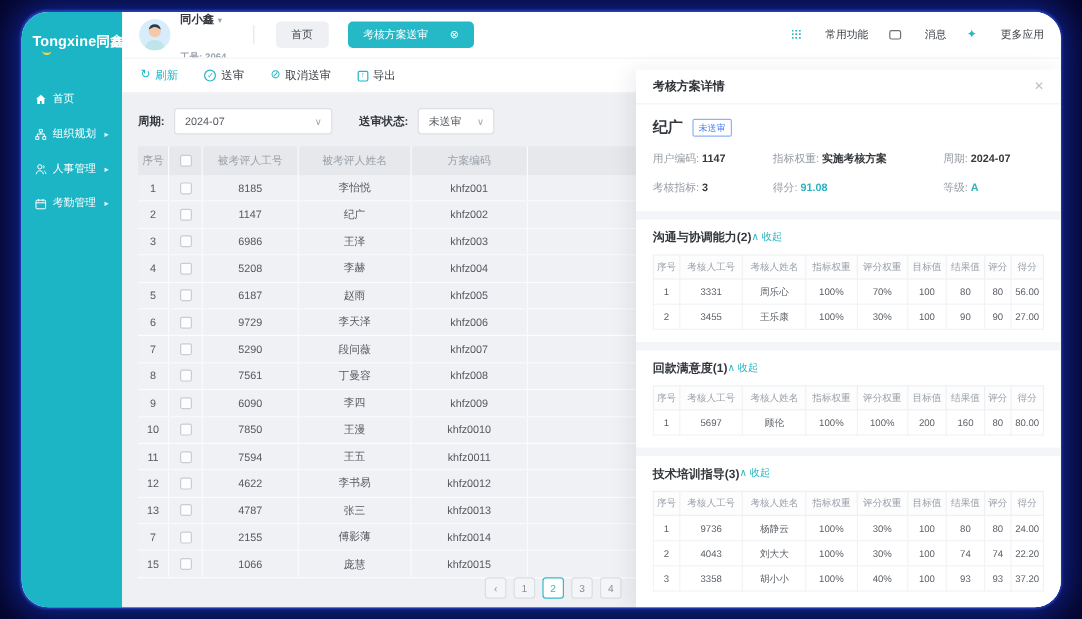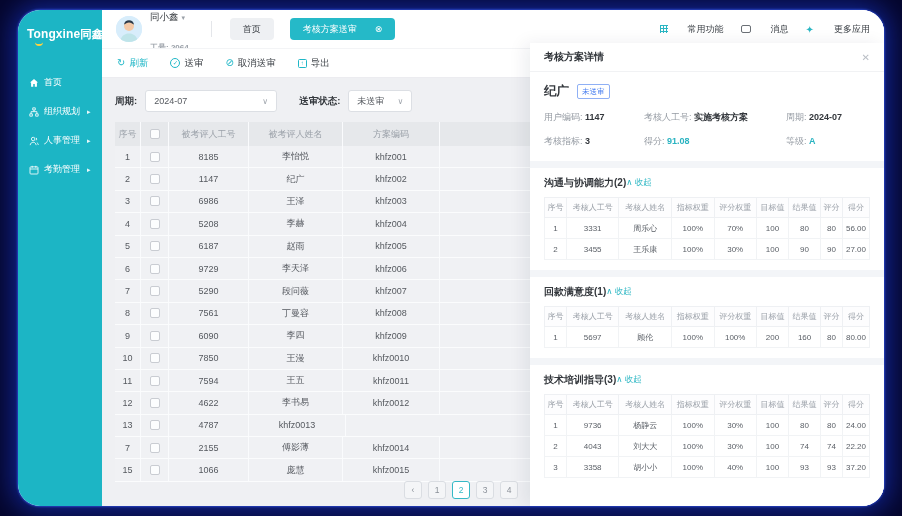--- a/index.html
+++ b/index.html
@@ -17,21 +17,21 @@
   .menu { margin-top:26px; }
   .menu-item { display:flex; align-items:center; gap:5px; padding:8px 4px 8px 11px; font-size:9px; cursor:pointer; }
   .menu-item svg { width:10px; height:10px; flex-shrink:0; }
   .menu-arrow { font-size:7px; margin-left:2px; opacity:.9; }
 
   
   .main { flex:1; display:flex; flex-direction:column; position:relative; min-width:0; background:#fff; }
   .topbar { height:38px; display:flex; align-items:center; padding:0 14px; gap:8px; background:#fff; }
   .avatar { width:26px; height:26px; border-radius:50%; overflow:hidden; flex-shrink:0; background:#d8edfb; }
   .user-block { line-height:1.15; cursor:pointer; }
-  .user-name { font-size:9.5px; color:#33373c; font-weight:normal; }
+  .user-name { font-size:9.5px; color:#33373c; font-weight:bold; }
   .user-caret { font-size:7px; color:#9aa0a8; margin-left:3px; }
   .user-meta { font-size:8px; color:#9aa0a8; margin-top:18px;font-weight:bold; }
   .vdiv { width:1px; height:16px; background:#e4e6ea; margin:0 10px 0 14px; }
   .tab { height:22px; border-radius:4px; display:flex; align-items:center; padding:0 13px; font-size:9px;
          background:#eef0f3; color:#3a3f45; margin-right:8px; cursor:pointer; }
   .tab.active { background:#25b9c8; color:#fff; gap:18px; }
   .tab-close { font-size:9px; }
   .topbar-right { margin-left:auto; display:flex; align-items:center; gap:17px; font-size:9px; color:#3a3f45; }
   .tr-item { display:flex; align-items:center; gap:20px; cursor:pointer; }
   .dotgrid { width:8px; height:8px; flex-shrink:0;
@@ -66,21 +66,21 @@
   .cell { text-align:center; border-right:1px solid #fafbfd; height:100%; display:flex; align-items:center; justify-content:center; }
   .c-no{ width:26px; } .c-cb{ width:28px; } .c-emp{ width:80px; } .c-name{ width:94px; } .c-code{ width:97px; } .c-plan{ flex:1; border-right:none; }
   .checkbox { width:10px; height:10px; border:1px solid #c9ccd2; border-radius:2px; background:#fcfdfe; cursor:pointer; }
 
   .pager { position:absolute; bottom:7px; right:366px; display:flex; gap:6px; }
   .page-btn { min-width:18px; height:18px; border:1px solid #dadde2; border-radius:3px; background:#f4f5f7;
               color:#8a9098; font-size:8.5px; display:flex; align-items:center; justify-content:center; cursor:pointer; padding:0 3px; }
   .page-btn.active { border-color:#35b9c6; color:#35b9c6; background:#fff; }
 
   
-  .drawer { position:absolute; top:33px; right:0; bottom:0; width:354px; background:#fff; z-index:10;
+  .drawer { position:absolute; top:48px; right:0; bottom:0; width:354px; background:#fff; z-index:10;
             box-shadow:-6px 0 16px rgba(15,30,60,.07); display:flex; flex-direction:column; }
   .drawer-head { height:29px; flex-shrink:0; display:flex; align-items:center; justify-content:space-between;
                  padding:0 14px; border-bottom:1px solid #f1f2f4; font-size:10px; color:#2f3338; font-weight:bold; }
   .drawer-close { color:#b9bec5; font-size:10px; font-weight:normal; cursor:pointer; }
   .person-block { padding:11px 14px 13px; }
   .person-row { display:flex; align-items:center; gap:8px; margin-bottom:11px; }
   .person-name { font-size:12.5px; font-weight:bold; color:#33373c; }
   .badge { font-size:7.5px; color:#4a80f0; border:1px solid #8fb0f5; border-radius:2px; padding:1.5px 4px; background:#fff; }
   .info-grid { display:grid; grid-template-columns:100px 142px auto; row-gap:11px; font-size:9px; }
   .info-item .lab { color:#959ba3; } .info-item .val { color:#33373c; font-weight:bold; }
@@ -341,20 +341,21 @@
               <div class="cell c-name">李书易</div>
               <div class="cell c-code">khfz0012</div>
               <div class="cell c-plan">生产部考核方案</div>
             </div>
             <div class="t-row">
               <div class="cell c-no">13</div>
               <div class="cell c-cb">
                 <span class="checkbox"></span>
               </div>
               <div class="cell c-emp">4787</div>
+              <div class="cell c-name">张三</div>
               <div class="cell c-code">khfz0013</div>
               <div class="cell c-plan">实施考核方案</div>
             </div>
             <div class="t-row">
               <div class="cell c-no">7</div>
               <div class="cell c-cb">
                 <span class="checkbox"></span>
               </div>
               <div class="cell c-emp">2155</div>
               <div class="cell c-name">傅影薄</div>
@@ -389,21 +390,21 @@
         <span class="drawer-close">✕</span>
       </div>
       <div class="drawer-body">
         <div class="person-block">
           <div class="person-row">
             <span class="person-name">纪广</span>
             <span class="badge">未送审</span>
           </div>
           <div class="info-grid">
               <div class="info-item"><span class="lab">用户编码: </span><span class="val">1147</span></div>
-              <div class="info-item"><span class="lab">考核人工号: </span><span class="val">实施考核方案</span></div>
+              <div class="info-item"><span class="lab">指标权重: </span><span class="val">实施考核方案</span></div>
               <div class="info-item"><span class="lab">周期: </span><span class="val">2024-07</span></div>
               <div class="info-item"><span class="lab">考核指标: </span><span class="val">3</span></div>
               <div class="info-item"><span class="lab">得分: </span><span class="val accent">91.08</span></div>
               <div class="info-item"><span class="lab">等级: </span><span class="val accent">A</span></div>
             </div>
         </div>
         <div>
             <div class="section">
               <div class="section-head">
                 <span class="section-title">沟通与协调能力(2)</span>

